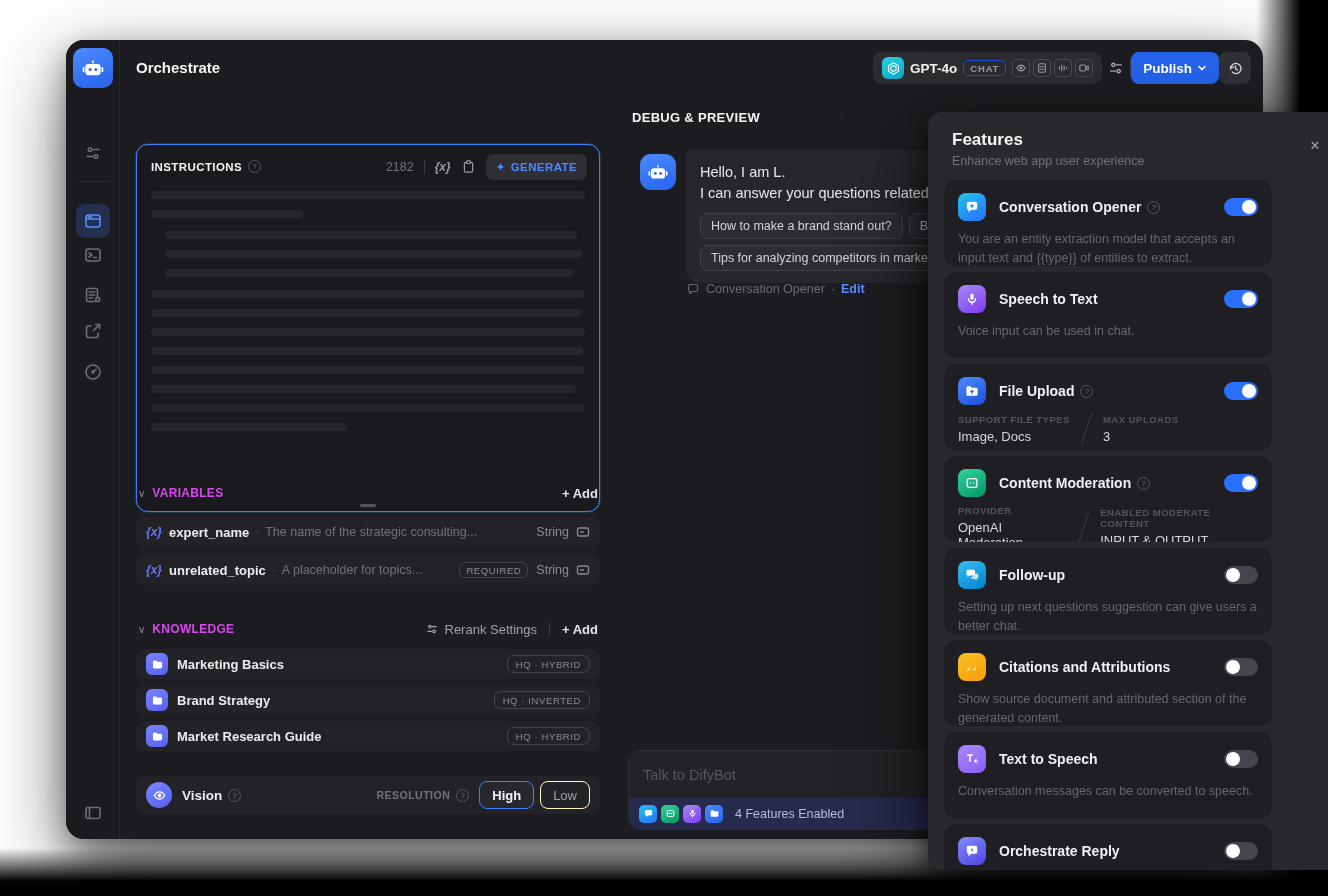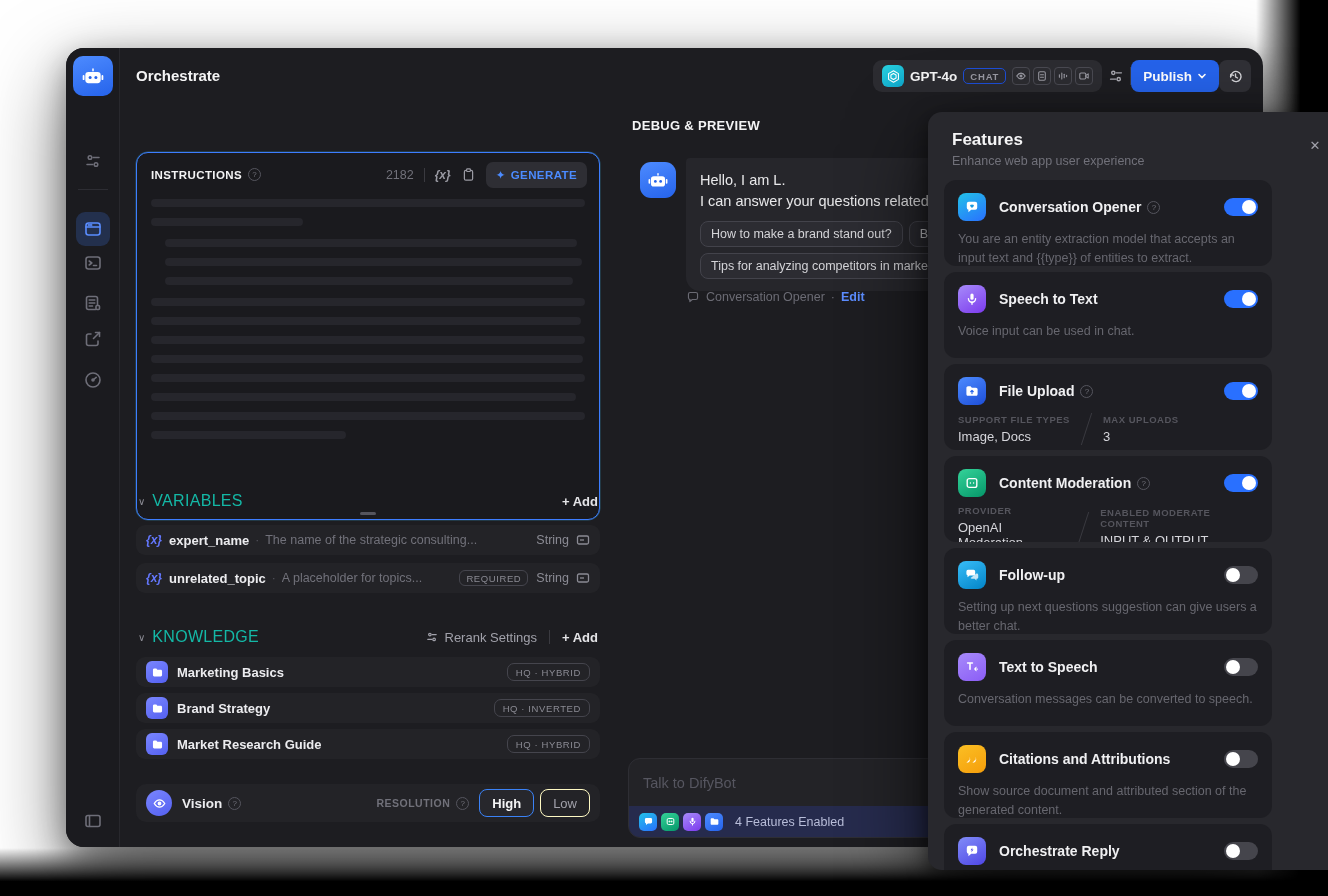--- a/index.html
+++ b/index.html
@@ -5,21 +5,21 @@
   * { margin:0; padding:0; box-sizing:border-box; }
   html,body { width:1328px; height:896px; overflow:hidden; background:#fff;
     font-family:"Liberation Sans","DejaVu Sans",sans-serif; }
   .stage { position:relative; width:1328px; height:896px; background:#fff; }
   .bg-right { position:absolute; top:0; right:0; width:72px; height:100%;
     background:linear-gradient(to right, rgba(0,0,0,0), #000 62%); z-index:1; }
   .bg-bottom { position:absolute; bottom:0; left:0; width:100%; height:48px;
     background:linear-gradient(to bottom, rgba(0,0,0,0), #000 70%); z-index:1; }
 
   
-  .window { position:absolute; left:66px; top:48px; width:1197px; height:799px;
+  .window { position:absolute; left:66px; top:40px; width:1197px; height:799px;
     background:#1d1d21; border-radius:18px; z-index:2;
     box-shadow:0 30px 80px rgba(0,0,0,.55), 0 10px 30px rgba(0,0,0,.35); overflow:hidden; }
 
   
   .sidebar { position:absolute; left:0; top:0; width:54px; height:100%;
     background:#1b1b1f; border-right:1px solid #28282d; }
   .app-icon { position:absolute; left:7px; top:8px; width:40px; height:40px; border-radius:10px;
     background:linear-gradient(160deg,#4d8bff,#2563eb); display:flex; align-items:center; justify-content:center; }
   .side-ic { position:absolute; left:17px; width:20px; height:20px; color:#6e6e78; }
   .side-div { position:absolute; left:12px; top:141px; width:30px; height:1px; background:#2d2d33; }
@@ -67,21 +67,21 @@
     gap:5px; cursor:pointer; font-family:inherit; }
   .sk-wrap { position:absolute; left:14px; right:14px; top:46px; }
   .sk { height:8px; border-radius:4px; background:#26262c; margin-bottom:11px; }
   .sk.ind { margin-left:14px; }
   .sk.gap { margin-top:13px; }
   .drag-handle { position:absolute; left:50%; bottom:4px; transform:translateX(-50%);
     width:16px; height:3px; border-radius:2px; background:#55555e; cursor:row-resize; }
 
   .sec-h { position:absolute; left:2px; width:460px; height:18px; display:flex; align-items:center; }
   .sec-chev { color:#8b8b94; font-size:10px; margin-right:7px; cursor:pointer; }
-  .sec-title { color:#14b8a6; font-size:16px; font-weight:400; letter-spacing:.3px; }
+  .sec-title { color:#d946ef; font-size:12px; font-weight:700; letter-spacing:.3px; }
   .sec-sp { flex:1; }
   .sec-add { color:#e4e4e7; font-size:13px; font-weight:600; cursor:pointer; }
   .rerank { display:flex; align-items:center; gap:6px; color:#a1a1aa; font-size:13px; cursor:pointer; }
   .sec-div { width:1px; height:14px; background:#3a3a40; margin:0 12px; }
 
   .row { position:absolute; left:0; width:464px; height:30px; background:#232327; border-radius:9px;
     display:flex; align-items:center; padding:0 10px; cursor:pointer; }
   .vx { color:#6478ff; font-size:12px; font-weight:700; font-style:italic; margin-right:7px; }
   .vname { color:#ececef; font-size:13px; font-weight:600; }
   .vdot { color:#55555e; margin:0 6px; font-size:12px; }
@@ -609,56 +609,56 @@
           <span class="fc-sp"></span>
           <span class="tgl off">
               <span class="knob"></span>
             </span>
         </div>
         <div class="fc-desc">Setting up next questions suggestion can give users a better chat.</div>
       </div>
 
       <div class="fcard">
         <div class="fc-hd">
+          <span class="fico" style="background:linear-gradient(150deg,#fbbf24,#f59e0b)">
+            <svg class="ic" width="16" height="16" viewBox="0 0 20 20" fill="#fff">
+                <path d="M5 7.5a2.3 2.3 0 1 1 0 4.6c-.3 1.2-1 2-2.1 2.6 2.9.3 4.9-1.6 4.9-4.6A2.8 2.8 0 0 0 5 7.5z"></path>
+                <path d="M12.5 7.5a2.3 2.3 0 1 1 0 4.6c-.3 1.2-1 2-2.1 2.6 2.9.3 4.9-1.6 4.9-4.6a2.8 2.8 0 0 0-2.8-2.6z"></path>
+              </svg>
+          </span>
+          <span class="fc-title">Citations and Attributions</span>
+          <span class="fc-sp"></span>
+          <span class="tgl off">
+              <span class="knob"></span>
+            </span>
+        </div>
+        <div class="fc-desc">Show source document and attributed section of the generated content.</div>
+      </div>
+
+      <div class="fcard">
+        <div class="fc-hd">
           <span class="fico" style="background:linear-gradient(150deg,#a78bfa,#8b5cf6)">
             <svg class="ic" width="16" height="16" viewBox="0 0 20 20" fill="#fff">
                 <rect x="3.5" y="4" width="8" height="2" rx="1"></rect>
                 <rect x="6.5" y="4.8" width="2" height="9" rx="1"></rect>
                 <path d="M13 11.5l2.6-2v6l-2.6-2z"></path>
                 <path d="M16.8 12a2.2 2.2 0 0 0 0 1.5" stroke="#fff" stroke-width="1.2" fill="none"></path>
               </svg>
           </span>
           <span class="fc-title">Text to Speech</span>
           <span class="fc-sp"></span>
           <span class="tgl off">
               <span class="knob"></span>
             </span>
         </div>
         <div class="fc-desc">Conversation messages can be converted to speech.</div>
       </div>
 
       <div class="fcard">
         <div class="fc-hd">
-          <span class="fico" style="background:linear-gradient(150deg,#fbbf24,#f59e0b)">
-            <svg class="ic" width="16" height="16" viewBox="0 0 20 20" fill="#fff">
-                <path d="M5 7.5a2.3 2.3 0 1 1 0 4.6c-.3 1.2-1 2-2.1 2.6 2.9.3 4.9-1.6 4.9-4.6A2.8 2.8 0 0 0 5 7.5z"></path>
-                <path d="M12.5 7.5a2.3 2.3 0 1 1 0 4.6c-.3 1.2-1 2-2.1 2.6 2.9.3 4.9-1.6 4.9-4.6a2.8 2.8 0 0 0-2.8-2.6z"></path>
-              </svg>
-          </span>
-          <span class="fc-title">Citations and Attributions</span>
-          <span class="fc-sp"></span>
-          <span class="tgl off">
-              <span class="knob"></span>
-            </span>
-        </div>
-        <div class="fc-desc">Show source document and attributed section of the generated content.</div>
-      </div>
-
-      <div class="fcard">
-        <div class="fc-hd">
           <span class="fico" style="background:linear-gradient(150deg,#818cf8,#4f46e5)">
             <svg class="ic" width="16" height="16" viewBox="0 0 20 20">
                 <path d="M3.5 6a2.5 2.5 0 0 1 2.5-2.5h8A2.5 2.5 0 0 1 16.5 6v5a2.5 2.5 0 0 1-2.5 2.5H9l-3.5 3v-3H6A2.5 2.5 0 0 1 3.5 11z" fill="#fff"></path>
                 <path d="M10.6 5.5L8.2 9h1.7l-.9 3 2.9-3.8h-1.8z" fill="#4f46e5"></path>
               </svg>
           </span>
           <span class="fc-title">Orchestrate Reply</span>
           <span class="fc-sp"></span>
           <span class="tgl off">
               <span class="knob"></span>

